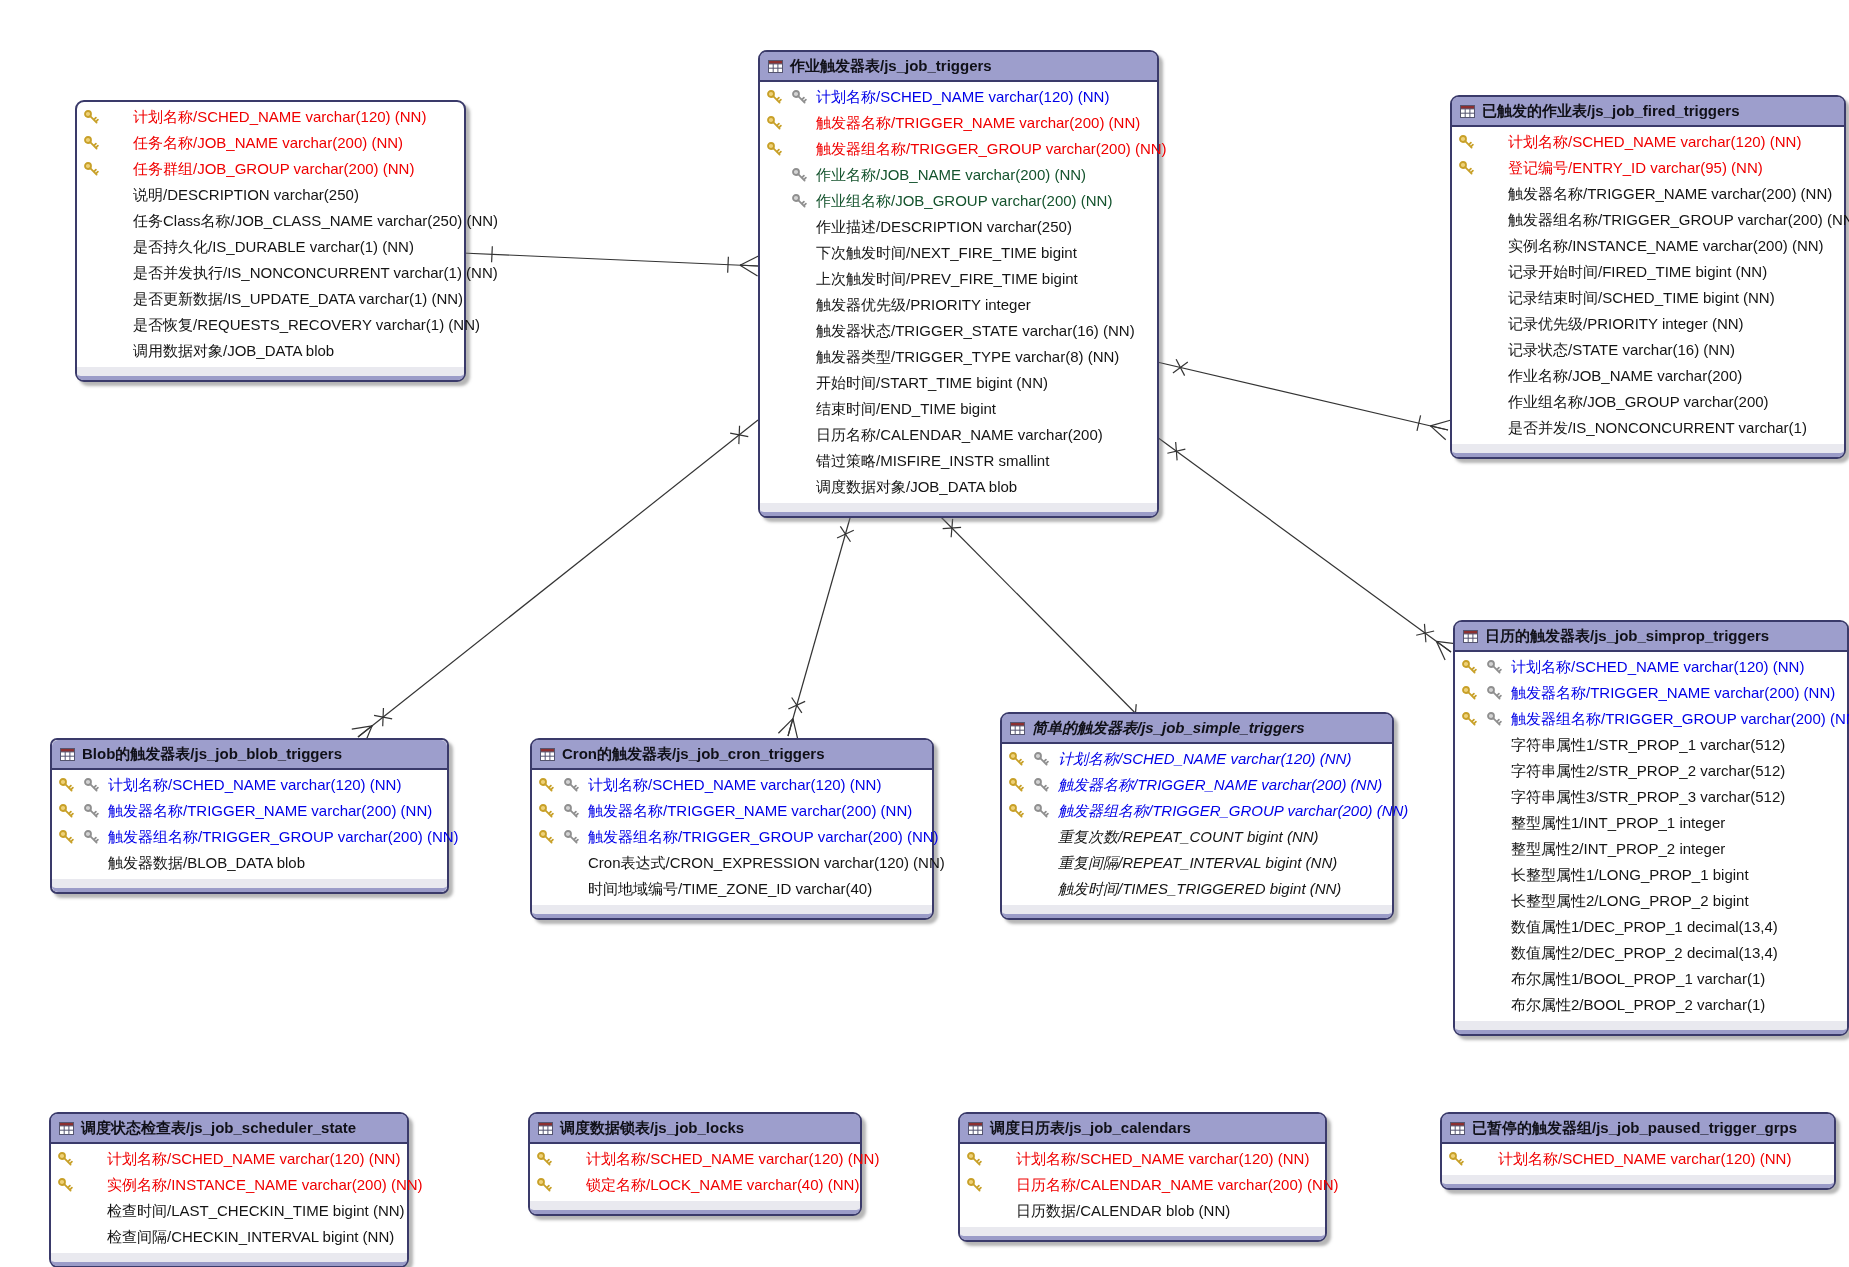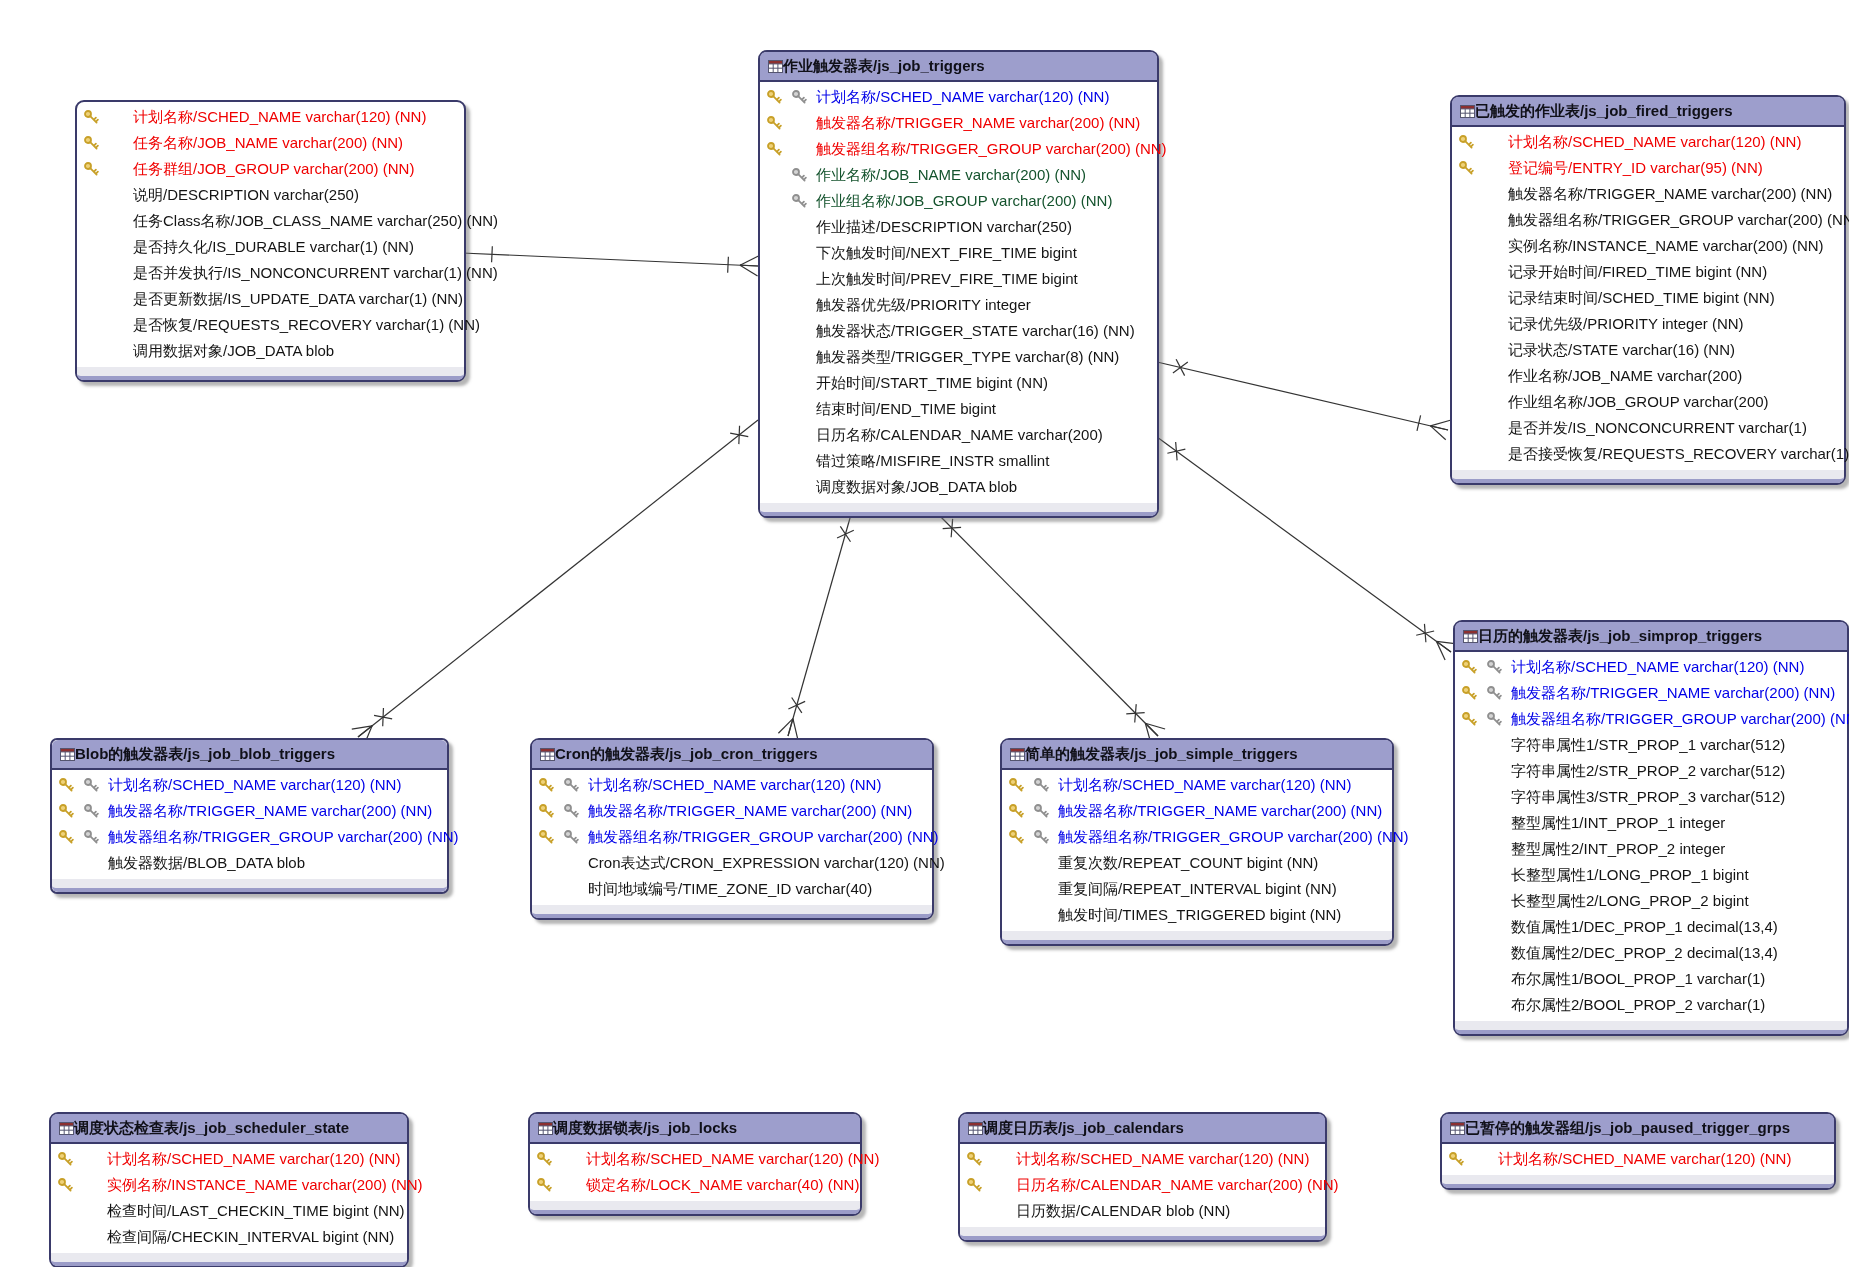--- a/index.html
+++ b/index.html
@@ -7,21 +7,21 @@
     width:1849px;height:1267px;position:relative;background:#ffffff;
     font-family:"Liberation Sans", sans-serif;overflow:hidden;
   }
   #wires{position:absolute;left:0;top:0;z-index:0;}
   .card{
     position:absolute;z-index:1;background:#ffffff;
     border:2px solid #3A3A6A;border-radius:9px;
     box-shadow:4px 4px 3px rgba(110,110,110,0.5);
   }
   .hdr{
-    display:flex;align-items:center;height:28px;
+    display:flex;align-items:center;gap:7px;height:28px;
     background:#9D9ECC;border-bottom:2px solid #3A3A6A;
     border-radius:6px 6px 0 0;padding:0 8px;
   }
   .ttl{font-size:15px;font-weight:bold;color:#101018;white-space:nowrap;}
   .rows{padding:2px 6px 0 0;}
   .row{display:flex;align-items:center;height:26px;white-space:nowrap;}
   .kslot{width:19px;height:16px;margin-left:6px;flex:0 0 19px;display:flex;align-items:center;}
   .ftxt{font-size:15px;margin-left:6px;}
   .c-pk{color:#F00000;}
   .c-pkfk{color:#0000E8;}
@@ -354,25 +354,20 @@
       <div class="row">
         <span class="kslot"></span>
         <span class="kslot"></span>
         <span class="ftxt c-plain">作业组名称/JOB_GROUP varchar(200)</span>
       </div>
       <div class="row">
         <span class="kslot"></span>
         <span class="kslot"></span>
         <span class="ftxt c-plain">是否并发/IS_NONCONCURRENT varchar(1)</span>
       </div>
-      <div class="row">
-        <span class="kslot"></span>
-        <span class="kslot"></span>
-        <span class="ftxt c-plain">是否接受恢复/REQUESTS_RECOVERY varchar(1)</span>
-      </div>
     </div>
     <div class="ftr"></div>
   </div>
 <div class="card" style="left:50px;  top:738px;  width:395px;border-radius:7px;">
     <div class="hdr">
       <svg class="tico" width="15" height="13" viewBox="0 0 15 13">
         <rect x="0.5" y="0.5" width="14" height="12" fill="#ffffff" stroke="#555570"></rect>
         <rect x="0.5" y="0.5" width="14" height="3.4" fill="#8C3030" stroke="#555570"></rect>
         <line x1="5.2" y1="3.9" x2="5.2" y2="12.5" stroke="#555570"></line>
         <line x1="9.9" y1="3.9" x2="9.9" y2="12.5" stroke="#555570"></line>
@@ -497,21 +492,21 @@
         <span class="ftxt c-plain">Cron表达式/CRON_EXPRESSION varchar(120) (NN)</span>
       </div>
       <div class="row">
         <span class="kslot"></span>
         <span class="kslot"></span>
         <span class="ftxt c-plain">时间地域编号/TIME_ZONE_ID varchar(40)</span>
       </div>
     </div>
     <div class="ftr"></div>
   </div>
-<div class="card" style="left:1000px;top:738px;  width:390px;">
+<div class="card" style="left:1000px;top:712px;  width:390px;font-style:italic;">
     <div class="hdr">
       <svg class="tico" width="15" height="13" viewBox="0 0 15 13">
         <rect x="0.5" y="0.5" width="14" height="12" fill="#ffffff" stroke="#555570"></rect>
         <rect x="0.5" y="0.5" width="14" height="3.4" fill="#8C3030" stroke="#555570"></rect>
         <line x1="5.2" y1="3.9" x2="5.2" y2="12.5" stroke="#555570"></line>
         <line x1="9.9" y1="3.9" x2="9.9" y2="12.5" stroke="#555570"></line>
         <line x1="0.5" y1="8.2" x2="14.5" y2="8.2" stroke="#555570"></line>
       </svg>
       <span class="ttl">简单的触发器表/js_job_simple_triggers</span>
     </div>

